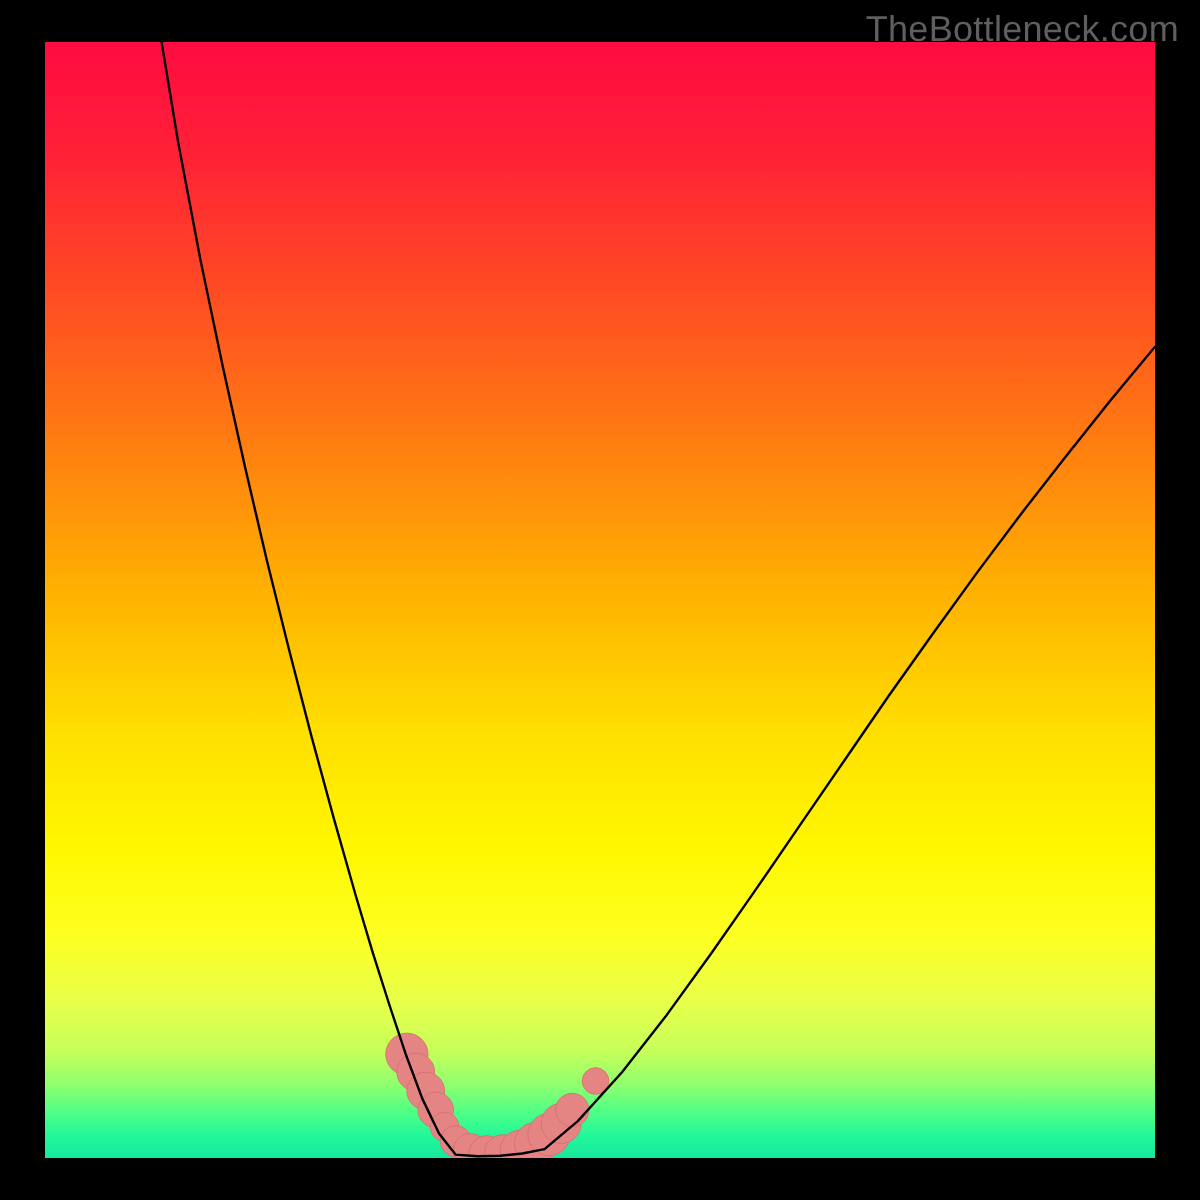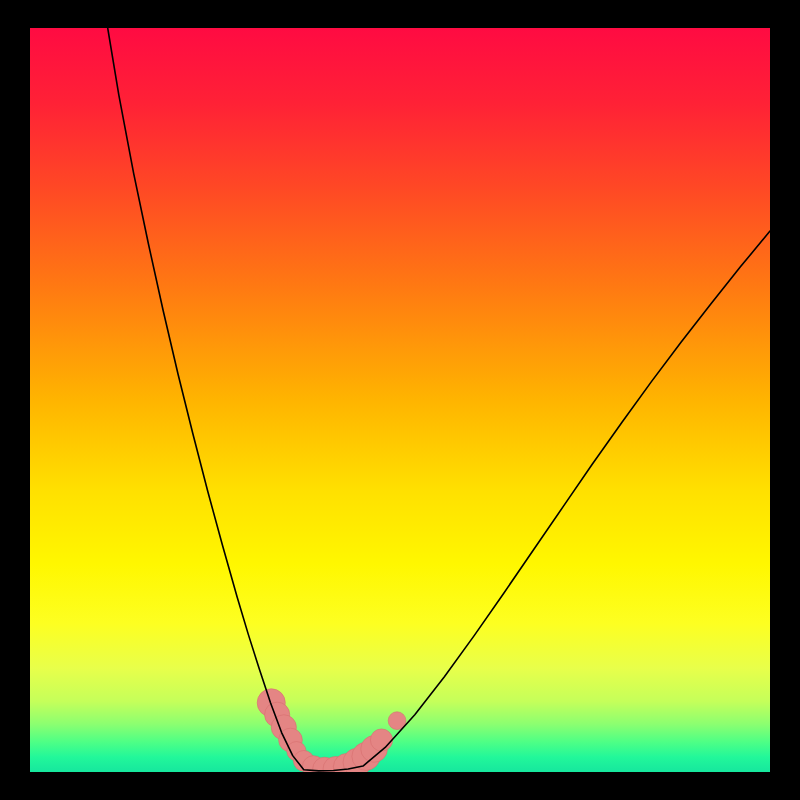--- a/index.html
+++ b/index.html
@@ -31,20 +31,21 @@
     font-weight: 400;
     letter-spacing: 0.2px;
     z-index: 5;
   }
   svg { display: block; }
 </style>
 </head>
 <body>
 
 <div class="frame">
+  <div class="watermark">TheBottleneck.com</div>
   <div class="plot" id="plot" style="left: 30px; top: 28px; width: 740px; height: 744px;">
 <svg width="740" height="744" viewBox="0 0 740 744">
   <defs>
     <linearGradient id="bg" x1="0" y1="0" x2="0" y2="1">
       <stop offset="0.00%" stop-color="#ff0b42"></stop>
             <stop offset="10.00%" stop-color="#ff2136"></stop>
             <stop offset="22.00%" stop-color="#ff4a24"></stop>
             <stop offset="35.00%" stop-color="#ff7a12"></stop>
             <stop offset="50.00%" stop-color="#ffb400"></stop>
             <stop offset="62.00%" stop-color="#ffe000"></stop>

